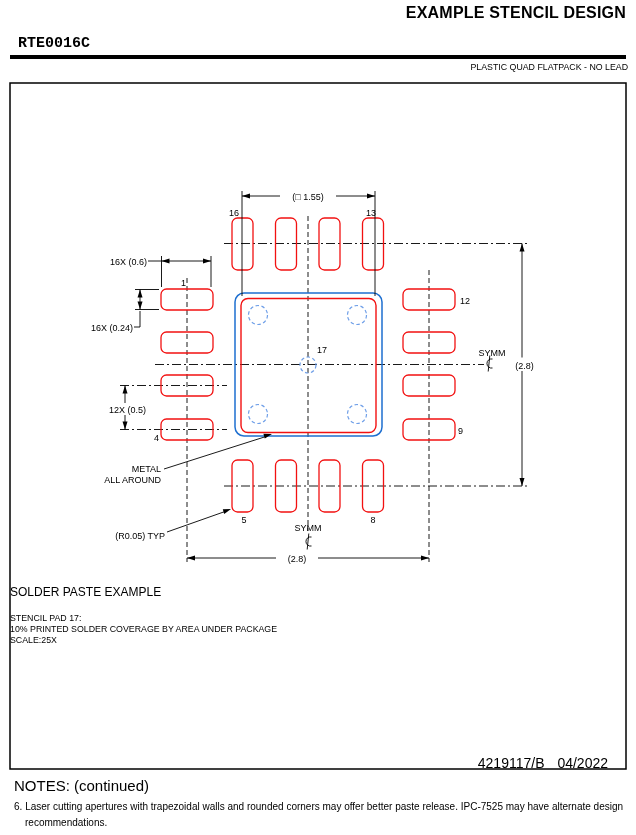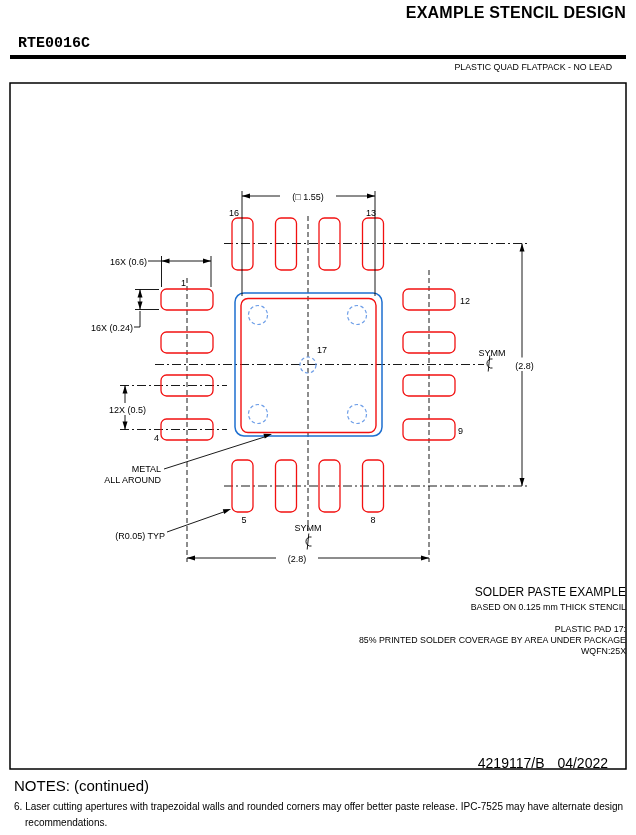--- a/index.html
+++ b/index.html
@@ -4,22 +4,22 @@
 <style>
   html,body{margin:0;padding:0;background:#fff;}
   #page{position:relative;width:636px;height:835px;background:#ffffff;
         font-family:"Liberation Sans",sans-serif;color:#000;overflow:hidden;}
   #drawing-svg{position:absolute;left:0;top:0;}
   .abs{position:absolute;}
   .hdr-title{top:4px;right:10px;font-size:16px;font-weight:bold;letter-spacing:.2px;}
   .hdr-part{top:35px;left:18px;font-size:15px;font-weight:bold;font-family:Liberation Mono, monospace;}
   .hdr-sub{top:38px;right:10px;font-size:13.5px;font-weight:bold;}
   .hdr-rule{top:55px;left:10px;width:616px;height:3.5px;background:#000;}
-  .hdr-pkg{top:62px;right:24px;font-size:8.8px;}
-  .caption{top:585px;left:20px;width:606px;text-align:right;line-height:1.25;}
+  .hdr-pkg{top:62px;right:8px;font-size:8.8px;}
+  .caption{top:585px;left:10px;width:606px;text-align:left;line-height:1.25;}
   .caption .big{font-size:12px;margin:0 0 2px 0;}
   .caption .small{font-size:8.8px;margin:0;}
   .caption .gap{height:11px;}
   .doc-num{top:755px;right:28px;font-size:14px;}
   .doc-num span{margin-left:9px;}
   .notes-head{top:777px;left:14px;font-size:15px;}
   .note-item{top:799px;left:14px;width:606px;font-size:10px;line-height:1.55;
              padding-left:11px;text-indent:-11px;}
   svg text{font-family:"Liberation Sans",sans-serif;font-size:9px;fill:#000;stroke:none;}
   svg .thin{stroke:#000;stroke-width:0.9;fill:none;}
@@ -178,25 +178,24 @@
       <text x="159" y="441" text-anchor="end">4</text>
       <text x="458" y="434">9</text>
       <text x="244" y="523" text-anchor="middle">5</text>
       <text x="373" y="523" text-anchor="middle">8</text>
       <text x="317" y="353">17</text>
     </g>
   </svg>
 
   <div class="abs caption">
     <p class="big">SOLDER PASTE EXAMPLE</p>
-    <p class="small">BASED ON 0.125 mm THICK STENCIL</p>
     <div class="gap"></div>
-    <p class="small">PLASTIC PAD 17:</p>
-    <p class="small">85% PRINTED SOLDER COVERAGE BY AREA UNDER PACKAGE</p>
-    <p class="small">WQFN:25X</p>
+    <p class="small">STENCIL PAD 17:</p>
+    <p class="small">10% PRINTED SOLDER COVERAGE BY AREA UNDER PACKAGE</p>
+    <p class="small">SCALE:25X</p>
   </div>
 
   <div class="abs doc-num">
     <span style="margin-left:0">4219117/B</span>
     <span>04/2022</span>
   </div>
 
   <div class="abs notes-head">NOTES: (continued)</div>
   <div class="abs note-item">
     <span>6.</span>

